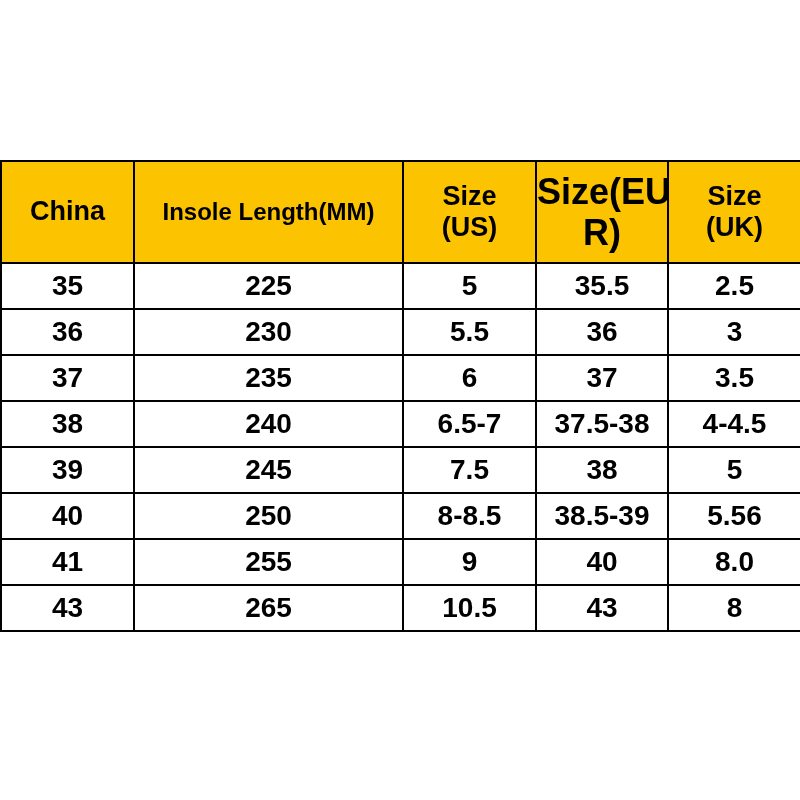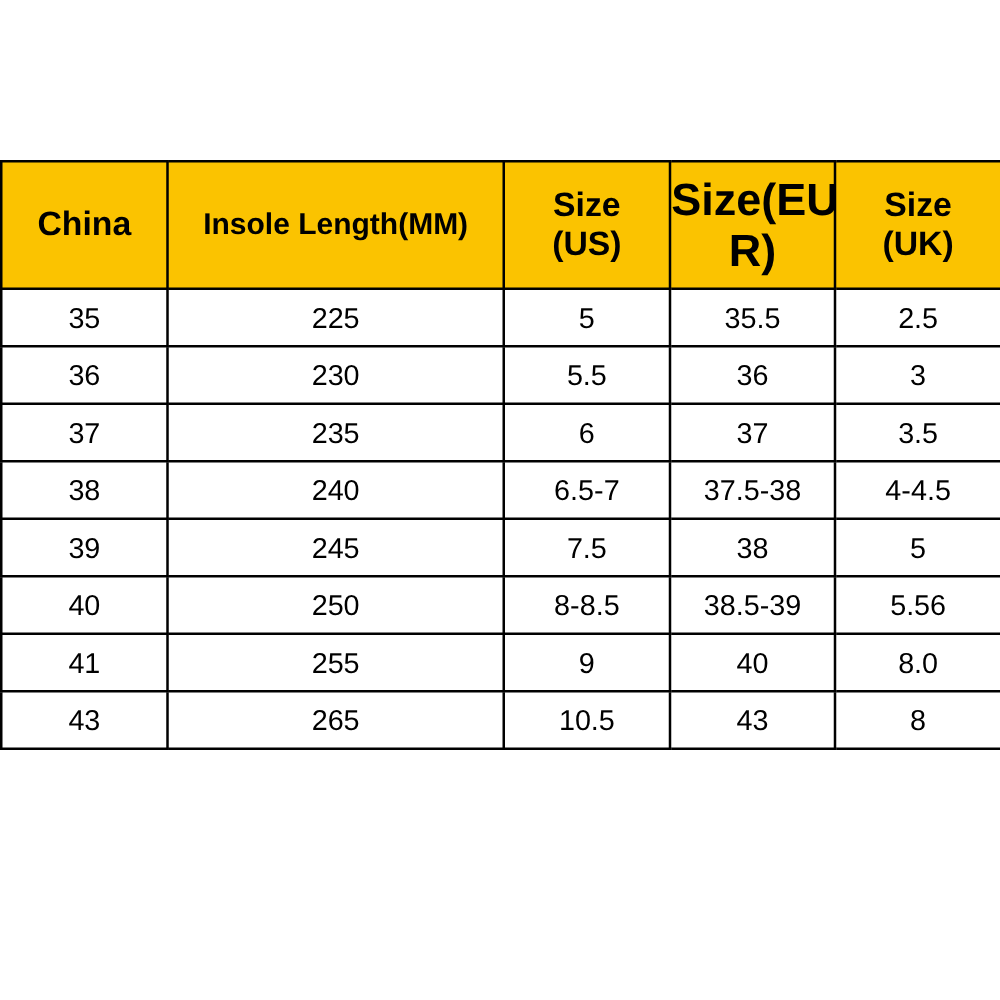--- a/index.html
+++ b/index.html
@@ -15,21 +15,21 @@
     position: relative;
     width: 800px;
     height: 800px;
     background: #ffffff;
     overflow: hidden;
   }
 
   .table-wrap {
     position: absolute;
     left: 0px;
-    top: 128px;
+    top: 160px;
     width: 720px;
   }
 
   table.size-table {
     border-collapse: collapse;
     table-layout: fixed;
     width: 800px;
     background: #ffffff;
   }
 
@@ -57,22 +57,22 @@
 
   th.h-china   { font-size: 27px; }
   th.h-insole  { font-size: 24px; }
   th.h-us      { font-size: 27px; }
   th.h-eur     { font-size: 36px; }
   th.h-uk      { font-size: 27px; }
 
   table.size-table tbody td {
     background: #ffffff;
     height: 44px;
-    font-size: 23px;
-    font-weight: normal;
+    font-size: 28px;
+    font-weight: bold;
     border-radius: 16px;
   }
 
   .hdr-line { display: block; }
 </style>
 </head>
 <body>
 
 <div id="page">
   <div class="table-wrap">

